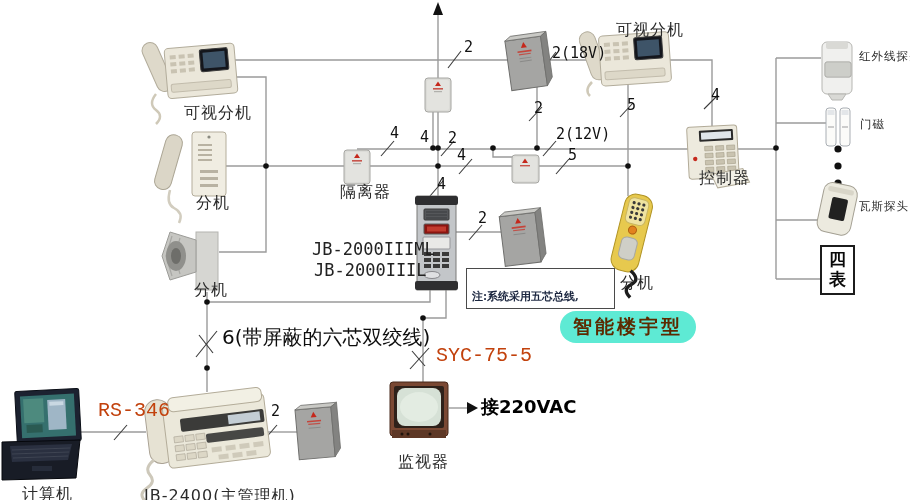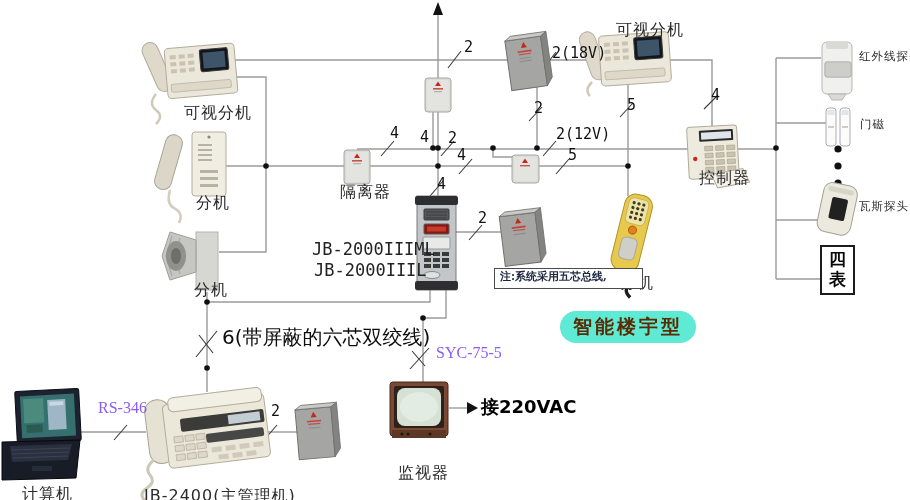--- a/index.html
+++ b/index.html
@@ -3,29 +3,29 @@
 <meta charset="utf-8">
 <style>
   html,body{margin:0;padding:0;background:#fff;}
   #stage{position:relative;width:910px;height:500px;background:#ffffff;overflow:hidden;
          font-family:"DejaVu Sans",sans-serif;}
   #wires{position:absolute;left:0;top:0;}
   .lbl{position:absolute;white-space:nowrap;color:#1c1c1c;}
   .cjk12{font-size:16px;color:#2a2a2a;letter-spacing:1px;}
   .cjk11{font-size:11.5px;color:#2a2a2a;letter-spacing:1px;}
   .mono15{font-family:"DejaVu Sans Mono",monospace;font-size:15px;color:#111;}
-  .mono16{font-family:Liberation Serif, serif;font-size:16px;color:#8b5cf6;}
+  .mono16{font-family:Liberation Mono, monospace;font-size:20px;color:#c2410c;}
   .mono17{font-family:"DejaVu Sans Mono",monospace;font-size:17px;color:#222;}
   .big20{font-size:20px;color:#0d0d0d;}
   .bold17{font-size:18px;font-weight:bold;color:#000;}
   .badge{position:absolute;left:560px;top:311px;padding:3px 13px;border-radius:16px;
          background:#f2942c;color:#5c2a00;font-size:19px;font-weight:bold;letter-spacing:3px;}
   .notebox{position:absolute;left:466px;top:268px;width:138px;border:1px solid #4a4a4a;
-           background:#fff;padding:1px 4px 4px 5px;font-size:11px;line-height:14px;
-           color:#1c2740;font-weight:bold;font-family:"DejaVu Serif",serif;margin-left:28px;}
+           background:#fff;padding:21px 4px 4px 5px;font-size:11px;line-height:14px;
+           color:#1c2740;font-weight:bold;font-family:"DejaVu Serif",serif;}
   .notebox .l2{padding-left:14px;}
   .meterbox{position:absolute;left:822px;top:249px;width:31px;text-align:center;
             font-size:17px;font-weight:bold;line-height:20px;color:#0a0a0a;}
 </style>
 </head>
 <body>
 
 <div id="stage">
 
   <svg id="wires" width="910" height="500" viewBox="0 0 910 500">
@@ -394,21 +394,21 @@
   <div class="lbl mono17" style="left:312px;top:239px">JB-2000IIIML</div>
   <div class="lbl mono17" style="left:314px;top:260px">JB-2000IIIL</div>
   <div class="lbl cjk12" style="left:616px;top:20px">可视分机</div>
   <div class="lbl cjk12" style="left:699px;top:168px">控制器</div>
   <div class="lbl cjk11" style="left:859px;top:49px">红外线探头</div>
   <div class="lbl cjk11" style="left:860px;top:117px">门磁</div>
   <div class="lbl cjk11" style="left:859px;top:199px">瓦斯探头</div>
   <div class="lbl cjk12" style="left:620px;top:273px">分机</div>
   <div class="lbl cjk12" style="left:22px;top:484px">计算机</div>
   <div class="lbl cjk12" style="left:144px;top:486px">JB-2400(主管理机)</div>
-  <div class="lbl cjk12" style="left:398px;top:463px">监视器</div>
+  <div class="lbl cjk12" style="left:398px;top:452px">监视器</div>
 
   <div class="lbl mono15" style="left:464px;top:38px">2</div>
   <div class="lbl mono15" style="left:552px;top:44px">2(18V)</div>
   <div class="lbl mono15" style="left:627px;top:96px">5</div>
   <div class="lbl mono15" style="left:711px;top:86px">4</div>
   <div class="lbl mono15" style="left:534px;top:99px">2</div>
   <div class="lbl mono15" style="left:390px;top:124px">4</div>
   <div class="lbl mono15" style="left:420px;top:128px">4</div>
   <div class="lbl mono15" style="left:448px;top:129px">2</div>
   <div class="lbl mono15" style="left:556px;top:125px">2(12V)</div>

